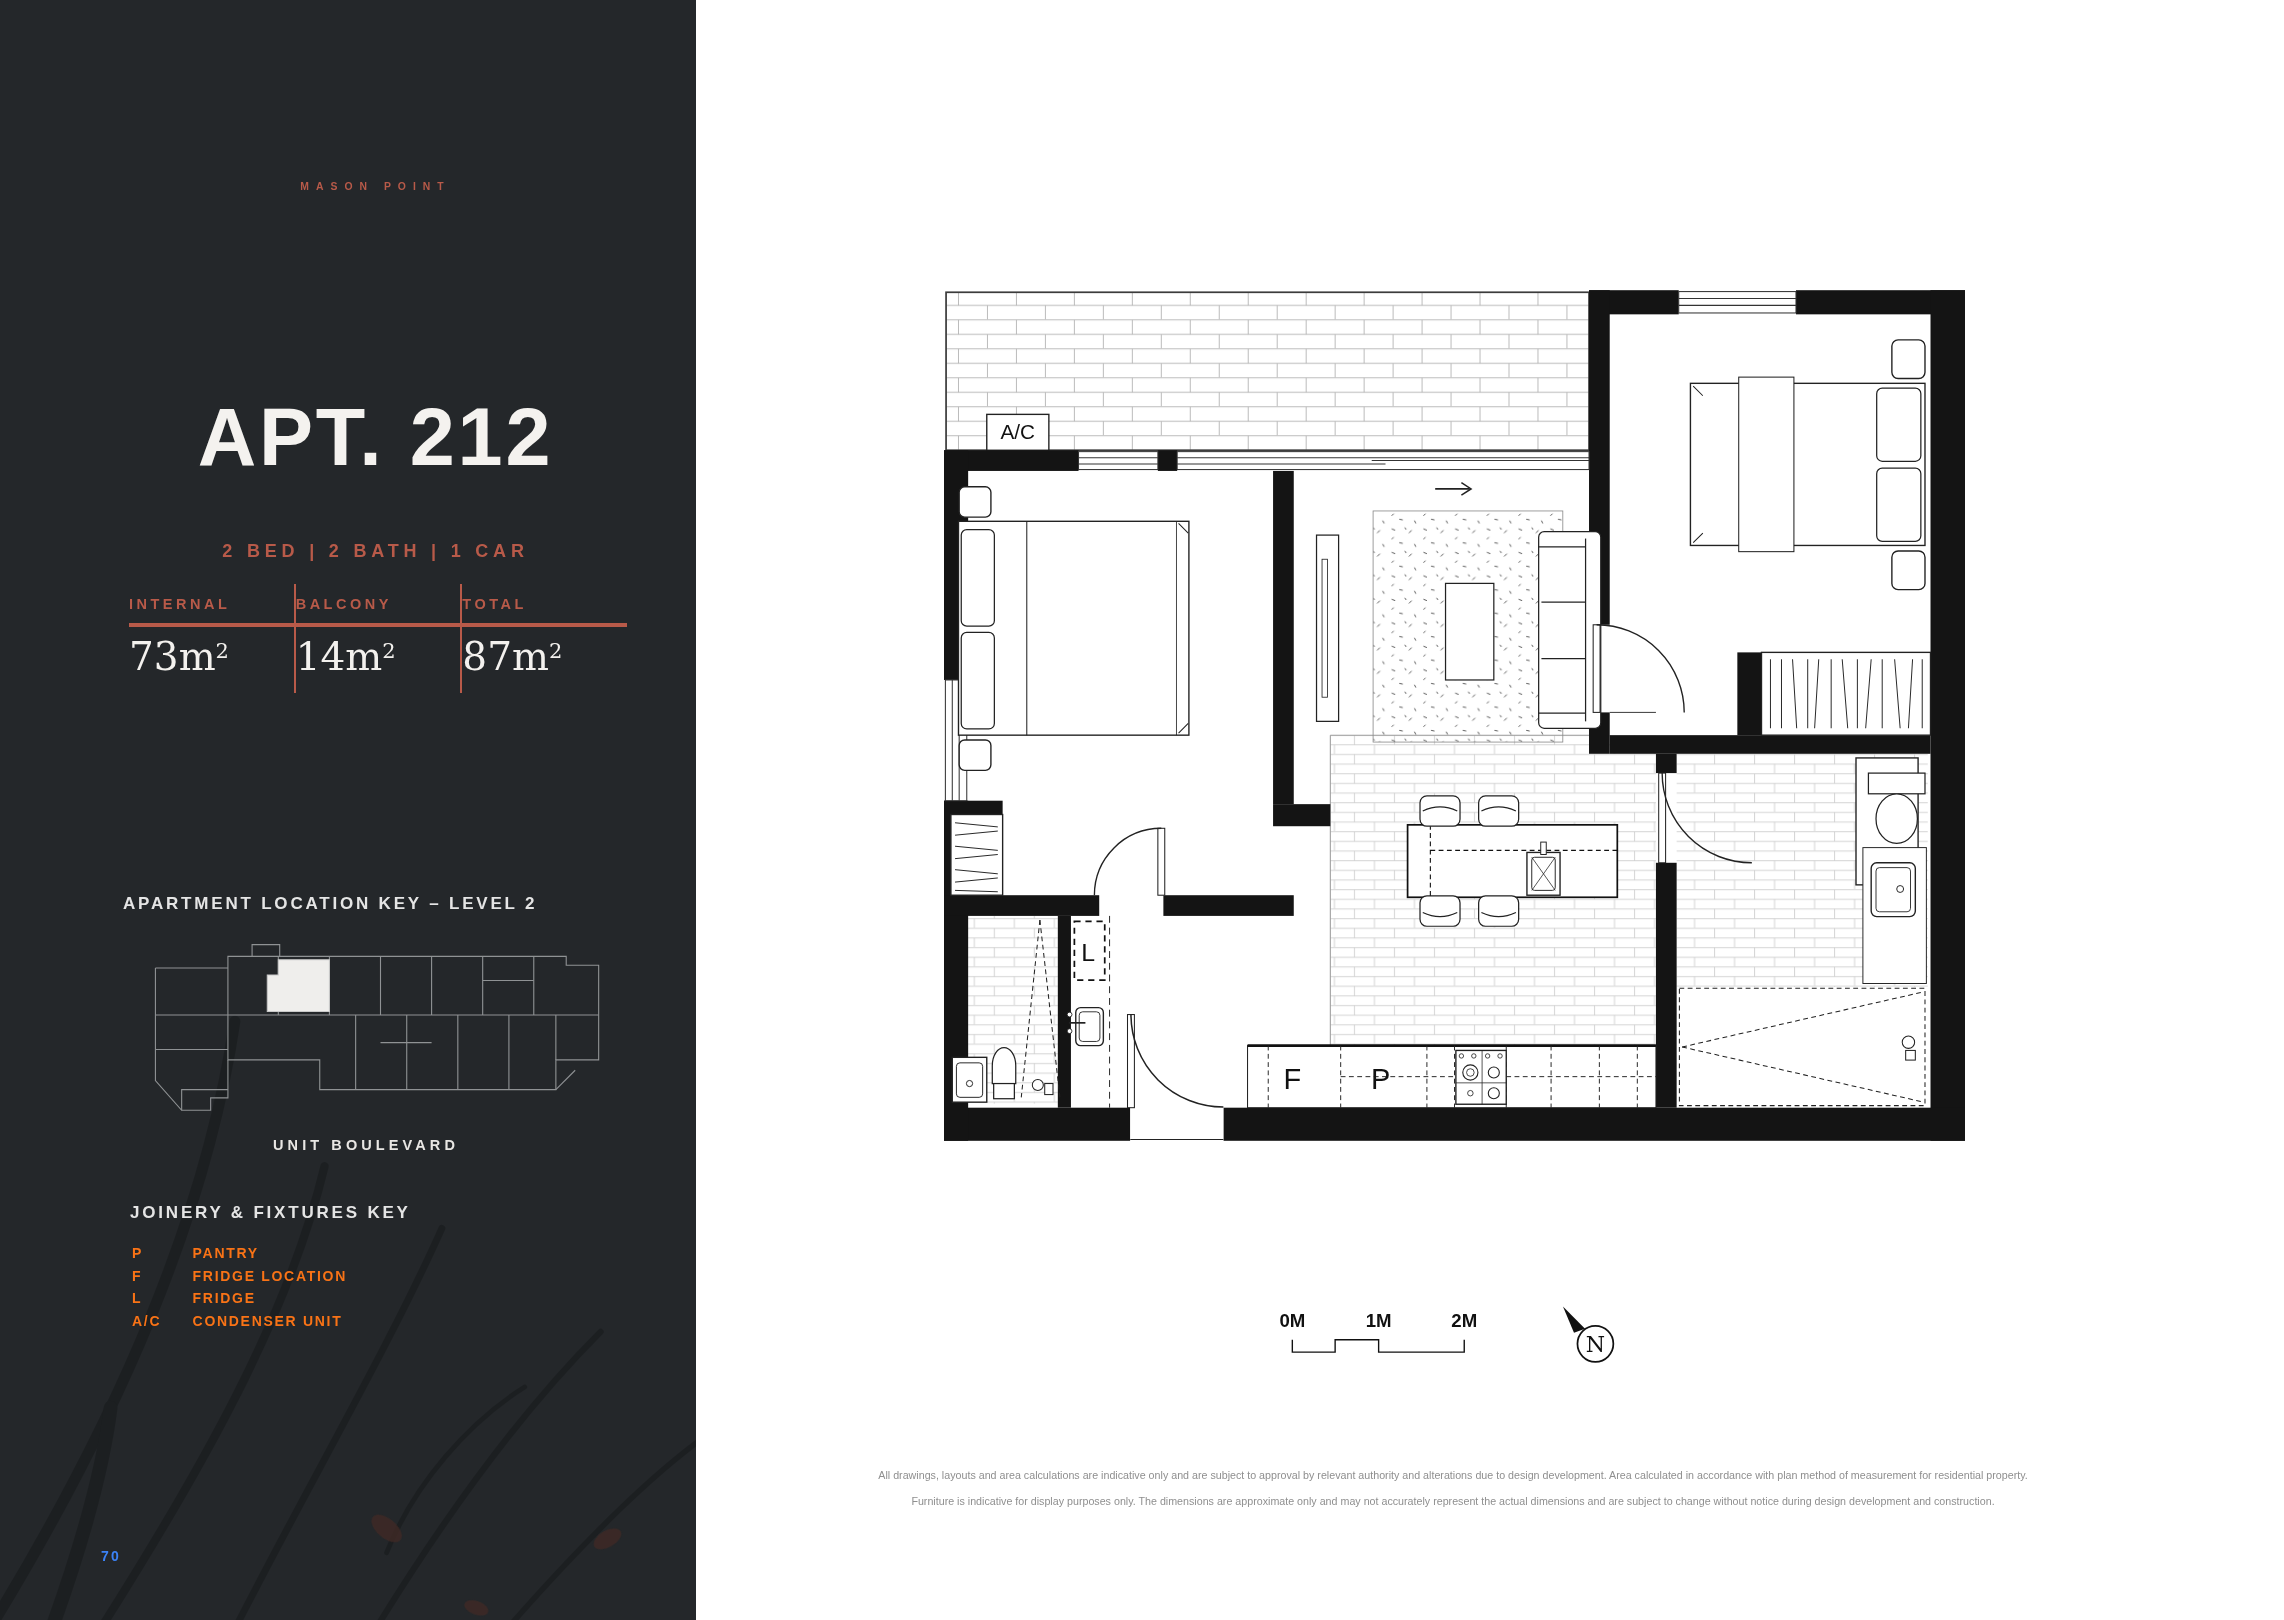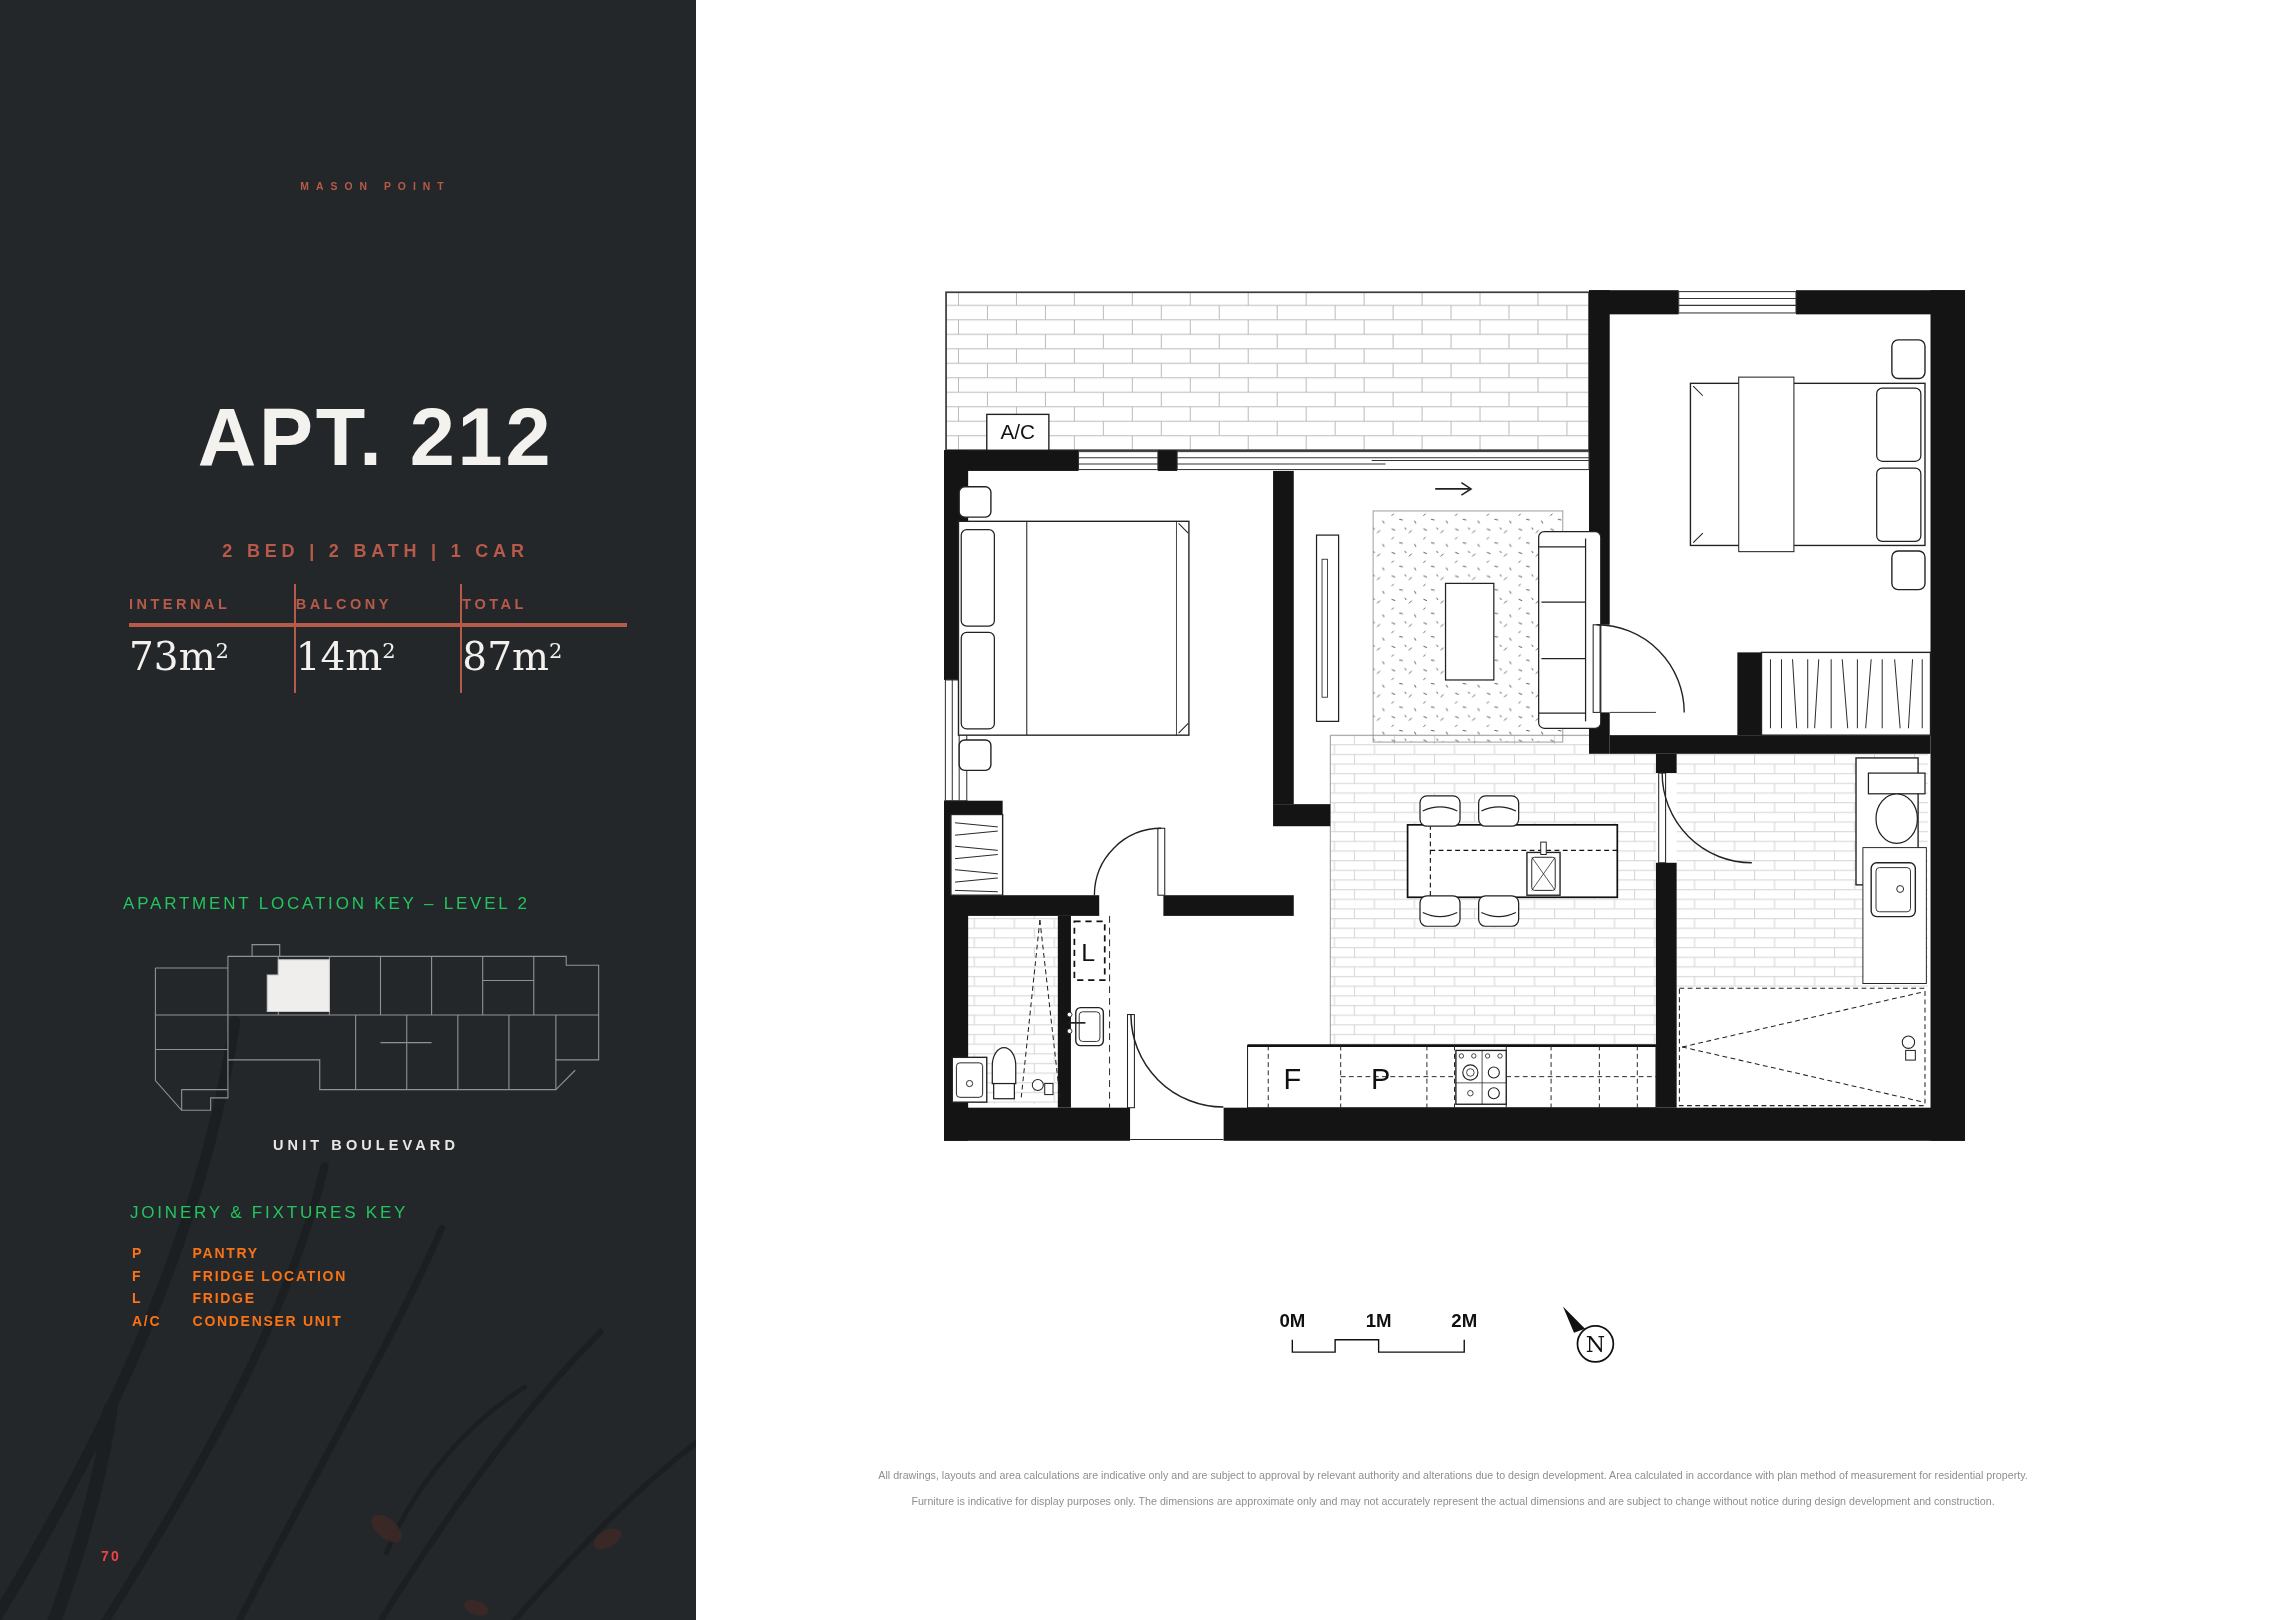--- a/index.html
+++ b/index.html
@@ -12,26 +12,26 @@
   #tagline{top:181px;color:#b85a49;font-size:10.4px;font-weight:700;letter-spacing:7px;}
   #apt-title{top:391px;color:#f4f2ef;font-size:81px;font-weight:700;letter-spacing:2.8px;}
   #apt-config{top:541px;color:#b85a49;font-size:18px;font-weight:700;letter-spacing:4.8px;}
   #area-table{position:absolute;left:129px;top:584px;width:498px;height:109px;display:flex;}
   #area-table .col{flex:1;position:relative;text-align:left;}
   #area-table .col.mid{border-left:2.8px solid #b85a49;border-right:2.8px solid #b85a49;}
   #area-table .hdr{height:39px;line-height:41px;color:#b85a49;font-size:14.5px;font-weight:700;letter-spacing:3.5px;}
   #area-table .rule{position:absolute;left:0;top:39px;width:100%;height:3.5px;background:#b85a49;}
   #area-table .val{margin-top:11px;color:#f3f1ee;font-family:"DejaVu Serif",serif;font-size:39px;}
   #area-table .val sup{font-size:21px;vertical-align:12.4px;}
-  .section-title{position:absolute;color:#22c55e;font-size:17px;font-weight:400;letter-spacing:2.8px;}
+  .section-title{position:absolute;color:#e5e5e5;font-size:17px;font-weight:700;letter-spacing:2.8px;}
   #street{position:absolute;left:114px;top:1137px;width:504px;text-align:center;
           color:#e9e7e4;font-size:14.5px;font-weight:700;letter-spacing:4.1px;}
   .jrow{position:absolute;left:132px;color:#f97316;font-size:14px;font-weight:700;letter-spacing:1.7px;}
   .jrow .code{display:inline-block;width:55px;}
-  #pagenum{position:absolute;left:101px;top:1548px;color:#ef4444;font-size:14px;font-weight:700;letter-spacing:2.1px;}
+  #pagenum{position:absolute;left:101px;top:1548px;color:#3b82f6;font-size:14px;font-weight:700;letter-spacing:2.1px;}
   
   #plan-wrap{position:absolute;left:944px;top:290px;width:1021px;height:851px;}
   #scale-wrap{position:absolute;left:1273px;top:1301px;width:359px;height:76px;}
   #disclaimer{position:absolute;left:656px;top:1463px;width:1594px;text-align:center;
               color:#8f8f8f;font-size:10.7px;line-height:25.5px;}
   svg text{font-family:"Liberation Sans",sans-serif;}
   svg text.serif{font-family:"DejaVu Serif",serif;}
 </style>
 </head>
 <body>

